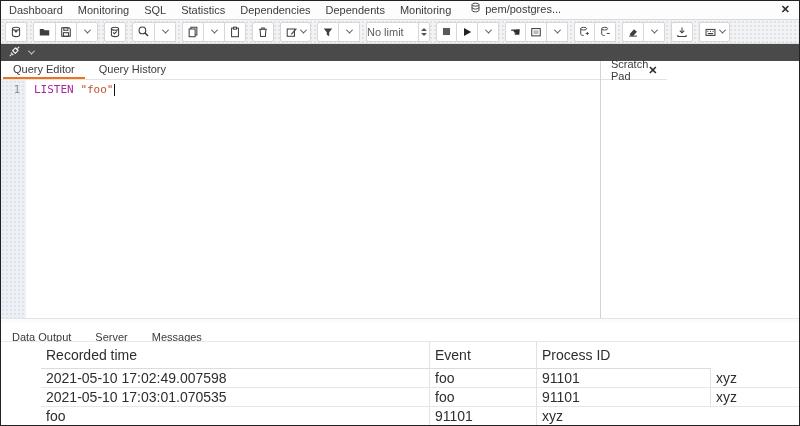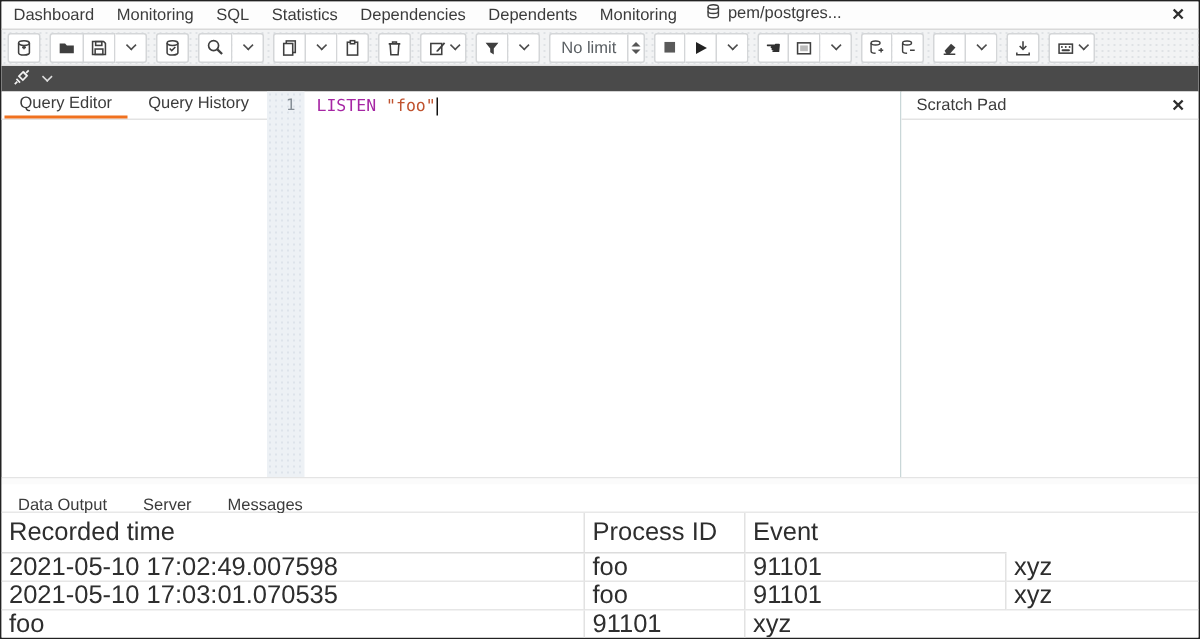--- a/index.html
+++ b/index.html
@@ -22,53 +22,53 @@
   .tgroup { display:flex; height:20px; }
   .tbtn { height:20px; min-width:21px; padding:0 4px; background:#fff; border:1px solid #d4d6d8; border-left-width:0;
           display:flex; align-items:center; justify-content:center; gap:3px; }
   .tgroup .tbtn:first-child { border-left-width:1px; border-radius:2px 0 0 2px; }
   .tgroup .tbtn:last-child { border-radius:0 2px 2px 0; }
   .tgroup .tbtn:only-child { border-radius:2px; }
   .tbtn svg { display:block; }
   .chev { width:5px; height:5px; border-right:1.4px solid #4d4d4d; border-bottom:1.4px solid #4d4d4d; transform:rotate(45deg) translate(-1px,-1px); }
   .chev.white { border-color:#fff; }
   .limitbox { height:20px; width:64px; background:#fff; border:1px solid #d4d6d8; border-radius:2px; display:flex; align-items:center; }
-  .limitbox .val { flex:1; text-align:center; color:#5a5f63; }
+  .limitbox .val { flex:1; color:#5a5f63; }
   .spinner { width:11px; height:18px; border-left:1px solid #d4d6d8; display:flex; flex-direction:column; align-items:center; justify-content:center; gap:2px; }
   .spin-up { width:0;height:0;border-left:3px solid transparent;border-right:3px solid transparent;border-bottom:3px solid #555; }
   .spin-dn { width:0;height:0;border-left:3px solid transparent;border-right:3px solid transparent;border-top:3px solid #555; }
   .hand-glyph { font-size:12px; line-height:1; color:#2f2f2f; }
 
   
   .connbar { height:17px; flex:0 0 17px; background:#4a4a4a; color:#fff; display:flex; align-items:center; gap:6px; padding:0 7px; }
   .connbar .chev { border-color:#ddd; margin-left:2px; }
 
   
   .workspace { flex:0 0 258px; display:flex; border-bottom:1px solid #e4e4e4; }
-  .editor-pane { width:600px; flex:0 0 600px; display:flex; flex-direction:row; border-right:1px solid #c9d7d8; }
+  .editor-pane { width:600px; flex:0 0 600px; display:flex; flex-direction:column; border-right:1px solid #c9d7d8; }
   .pane-tabs { height:19px; flex:0 0 19px; display:flex; align-items:stretch; gap:4px; padding:0 2px; border-bottom:1px solid #e3e3e3; background:#fff; position:relative; }
   .ptab { display:flex; align-items:center; padding:0 10px; border-bottom:2px solid transparent; white-space:nowrap; }
   .ptab.active { border-bottom-color:#f0711f; }
   .editor-body { flex:1; display:flex; background:#fff; }
   .gutter { width:25px; flex:0 0 25px; background:#edf1f5; background-image:radial-gradient(#dde3ea 0.8px, transparent 0.9px); background-size:4px 4px;
             color:#868e96; font-family:"DejaVu Sans Mono", monospace; font-size:10.5px; text-align:right; padding:3px 6px 0 0; }
   .code { flex:1; font-family:"DejaVu Sans Mono", monospace; font-size:11px; padding:3px 0 0 8px; white-space:pre; color:#222; }
   .kw { color:#a626a4; }
   .str { color:#c0532f; }
   .cursor { display:inline-block; width:1px; height:12px; background:#111; vertical-align:text-bottom; }
-  .scratch-pane { flex:1; display:flex; flex-direction:column; background:#fff; }
+  .scratch-pane { flex:1; display:flex; flex-direction:row; background:#fff; }
   .sp-head { height:19px; flex:0 0 19px; display:flex; align-items:center; justify-content:space-between; padding:0 9px 0 10px; border-bottom:1px solid #e3e3e3; }
   .sp-close { font-weight:bold; color:#2d2d2d; cursor:pointer; }
   .scratch-body { flex:1; }
 
   
   .gap { flex:0 0 4px; background:#fbfbfb; }
   .outtabs { height:19px; flex:0 0 19px; display:flex; align-items:stretch; gap:6px; padding:0 2px; border-bottom:1px solid #e8e8e8; background:#fff; }
   .outtabs .ptab { padding:0 9px;margin-top:12px; }
-  .grid { flex:1; display:flex; flex-direction:column; font-size:17px; color:#2e2e2e; background:#fff; }
+  .grid { flex:1; display:flex; flex-direction:column; font-size:14px; color:#2e2e2e; background:#fff;margin-left:40px; }
   .grow { display:grid; grid-template-columns:389px 107px 174px 1fr; }
   .grow > div { padding:0 5px; display:flex; align-items:center; border-right:1px solid #e2e2e2; border-bottom:1px solid #e6e6e6; white-space:nowrap; overflow:hidden; }
   .grow > div:last-child { border-right:none; }
   .ghead { height:27px; }
   .ghead > div { border-bottom:1px solid #dcdcdc; }
   .grow.r { height:19px; }
 
   svg.ic { stroke:#3f3f3f; fill:none; stroke-width:1.2; }
   svg.ic .f { fill:#3f3f3f; stroke:none; }
 </style>
@@ -342,22 +342,22 @@
 
   <div class="outtabs">
     <span class="ptab">Data Output</span>
     <span class="ptab">Server</span>
     <span class="ptab">Messages</span>
   </div>
 
   <div class="grid">
     <div class="grow ghead">
       <div>Recorded time</div>
+      <div>Event</div>
       <div>Process ID</div>
-      <div>Event</div>
     </div>
     <div class="grow r">
       <div>2021-05-10 17:02:49.007598</div>
       <div>foo</div>
       <div>91101</div>
       <div>xyz</div>
     </div>
     <div class="grow r">
       <div>2021-05-10 17:03:01.070535</div>
       <div>foo</div>

